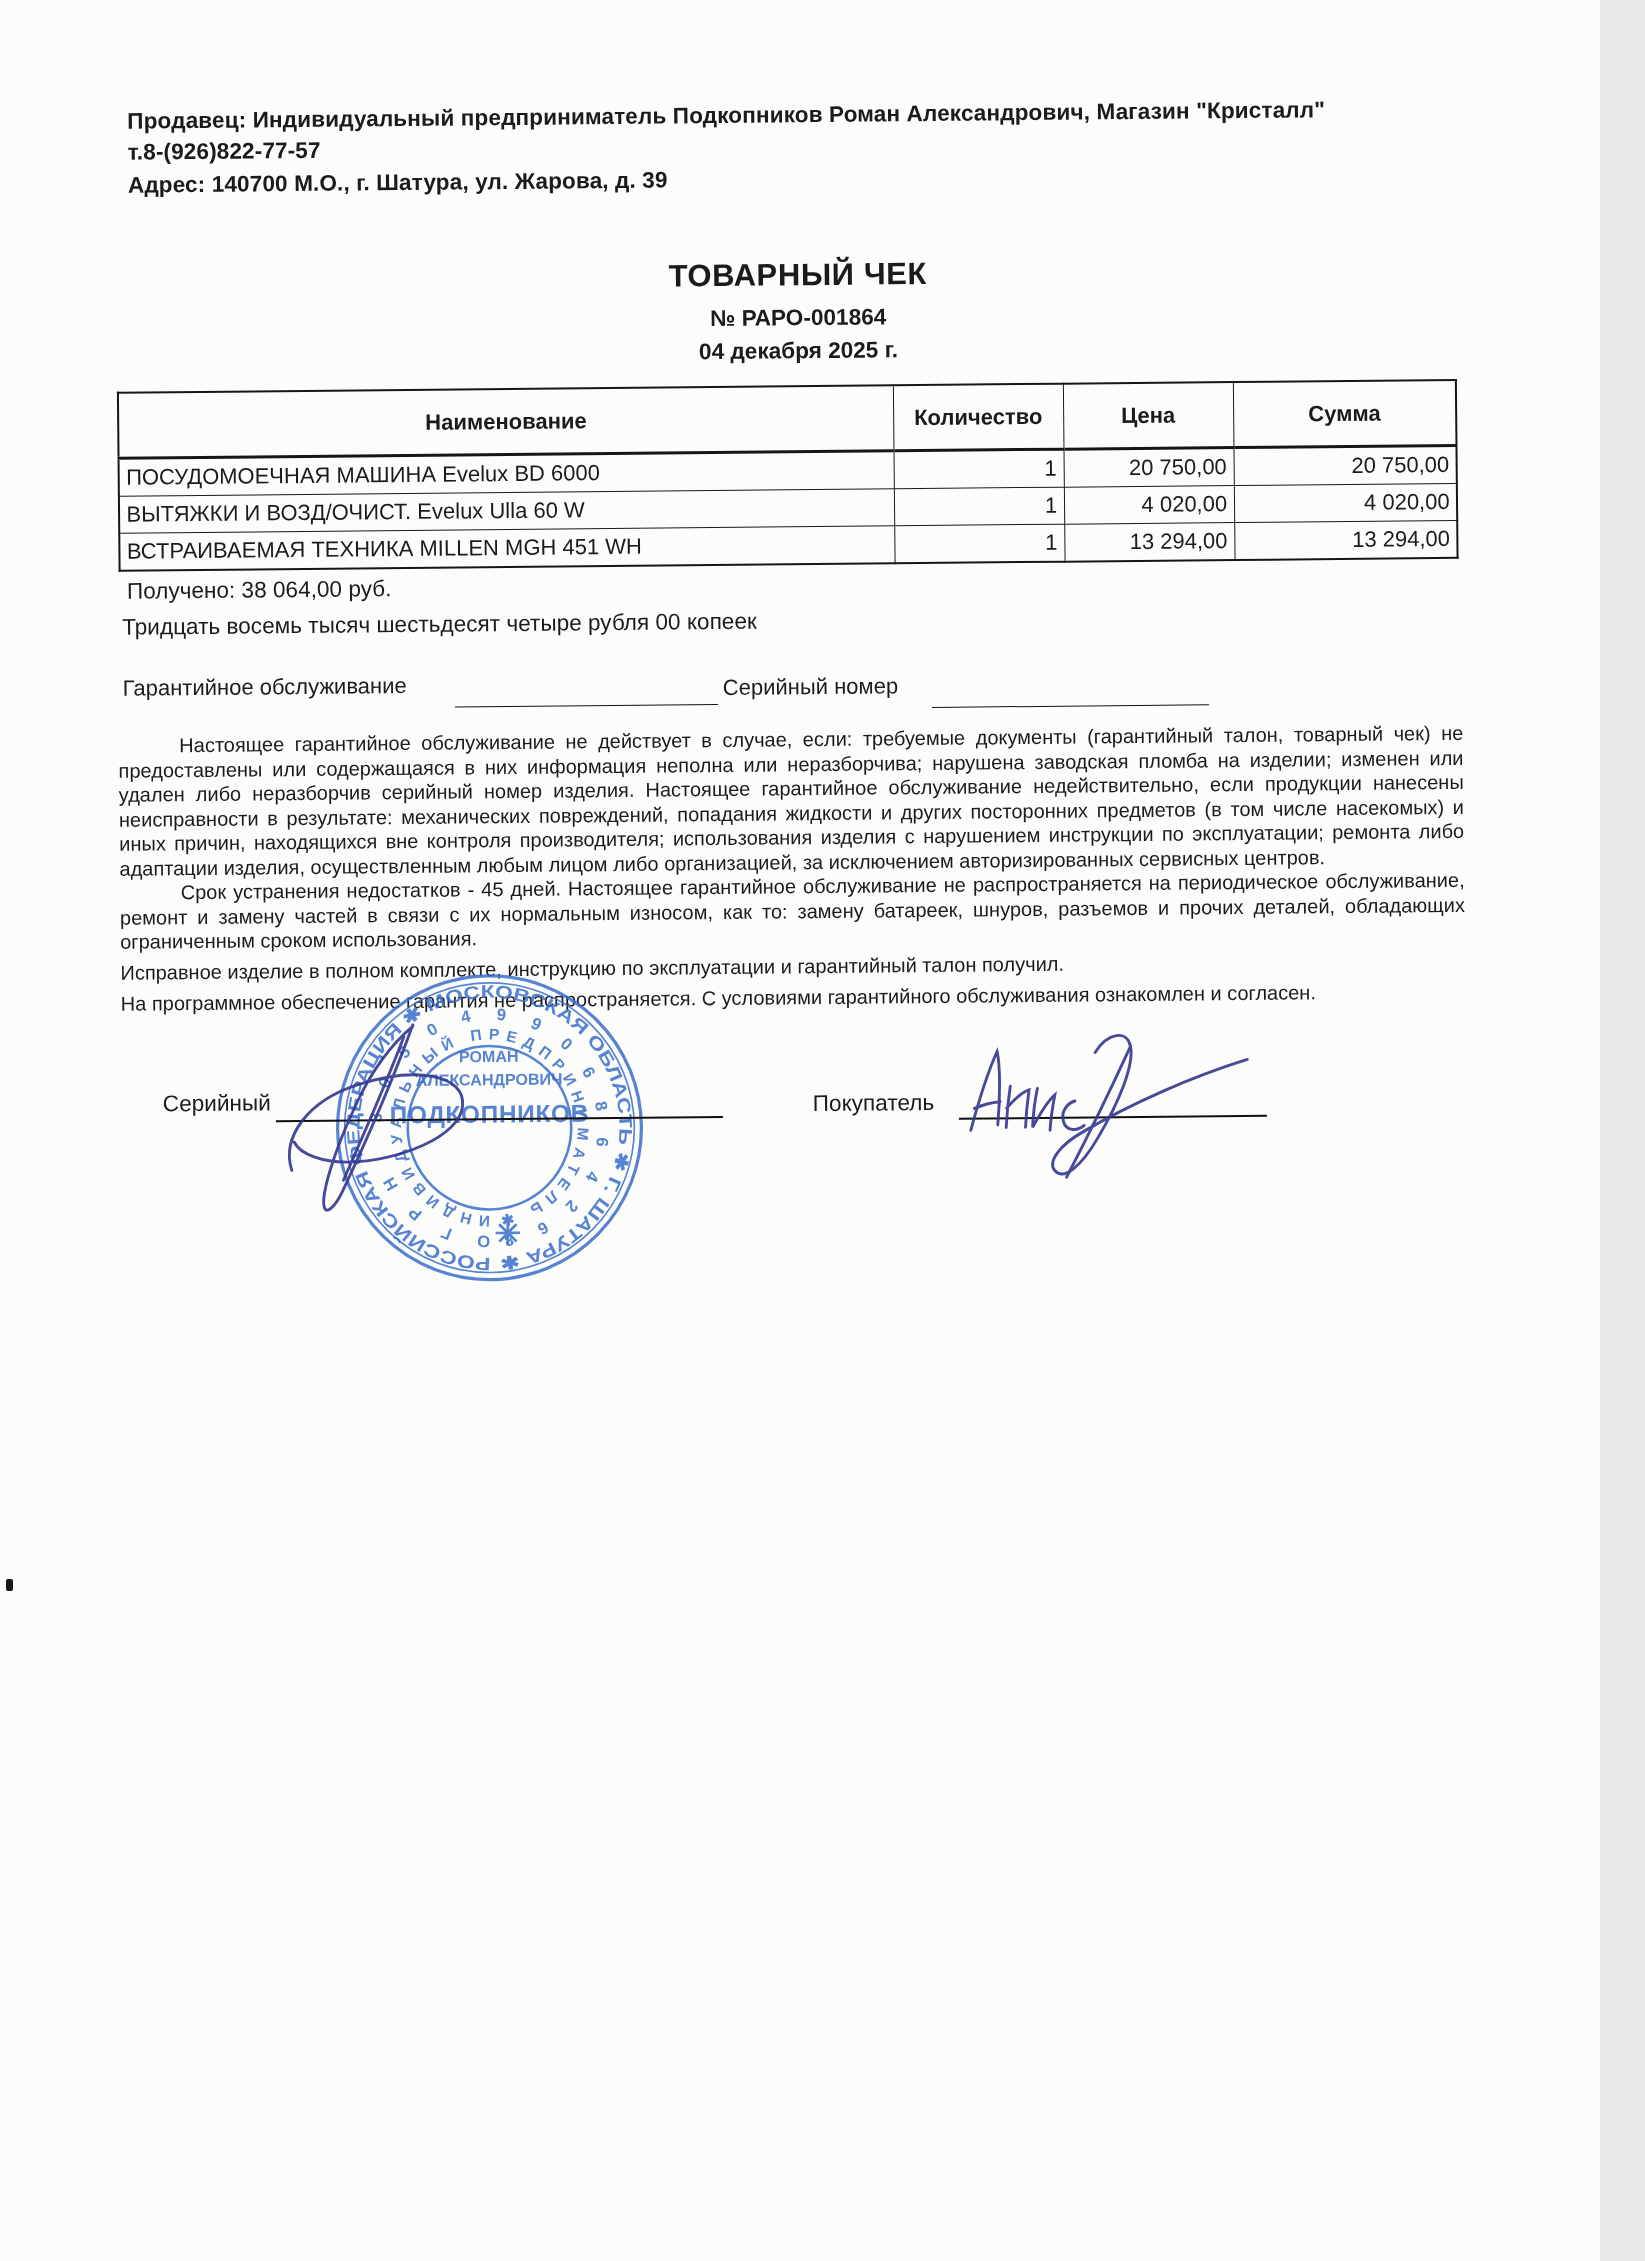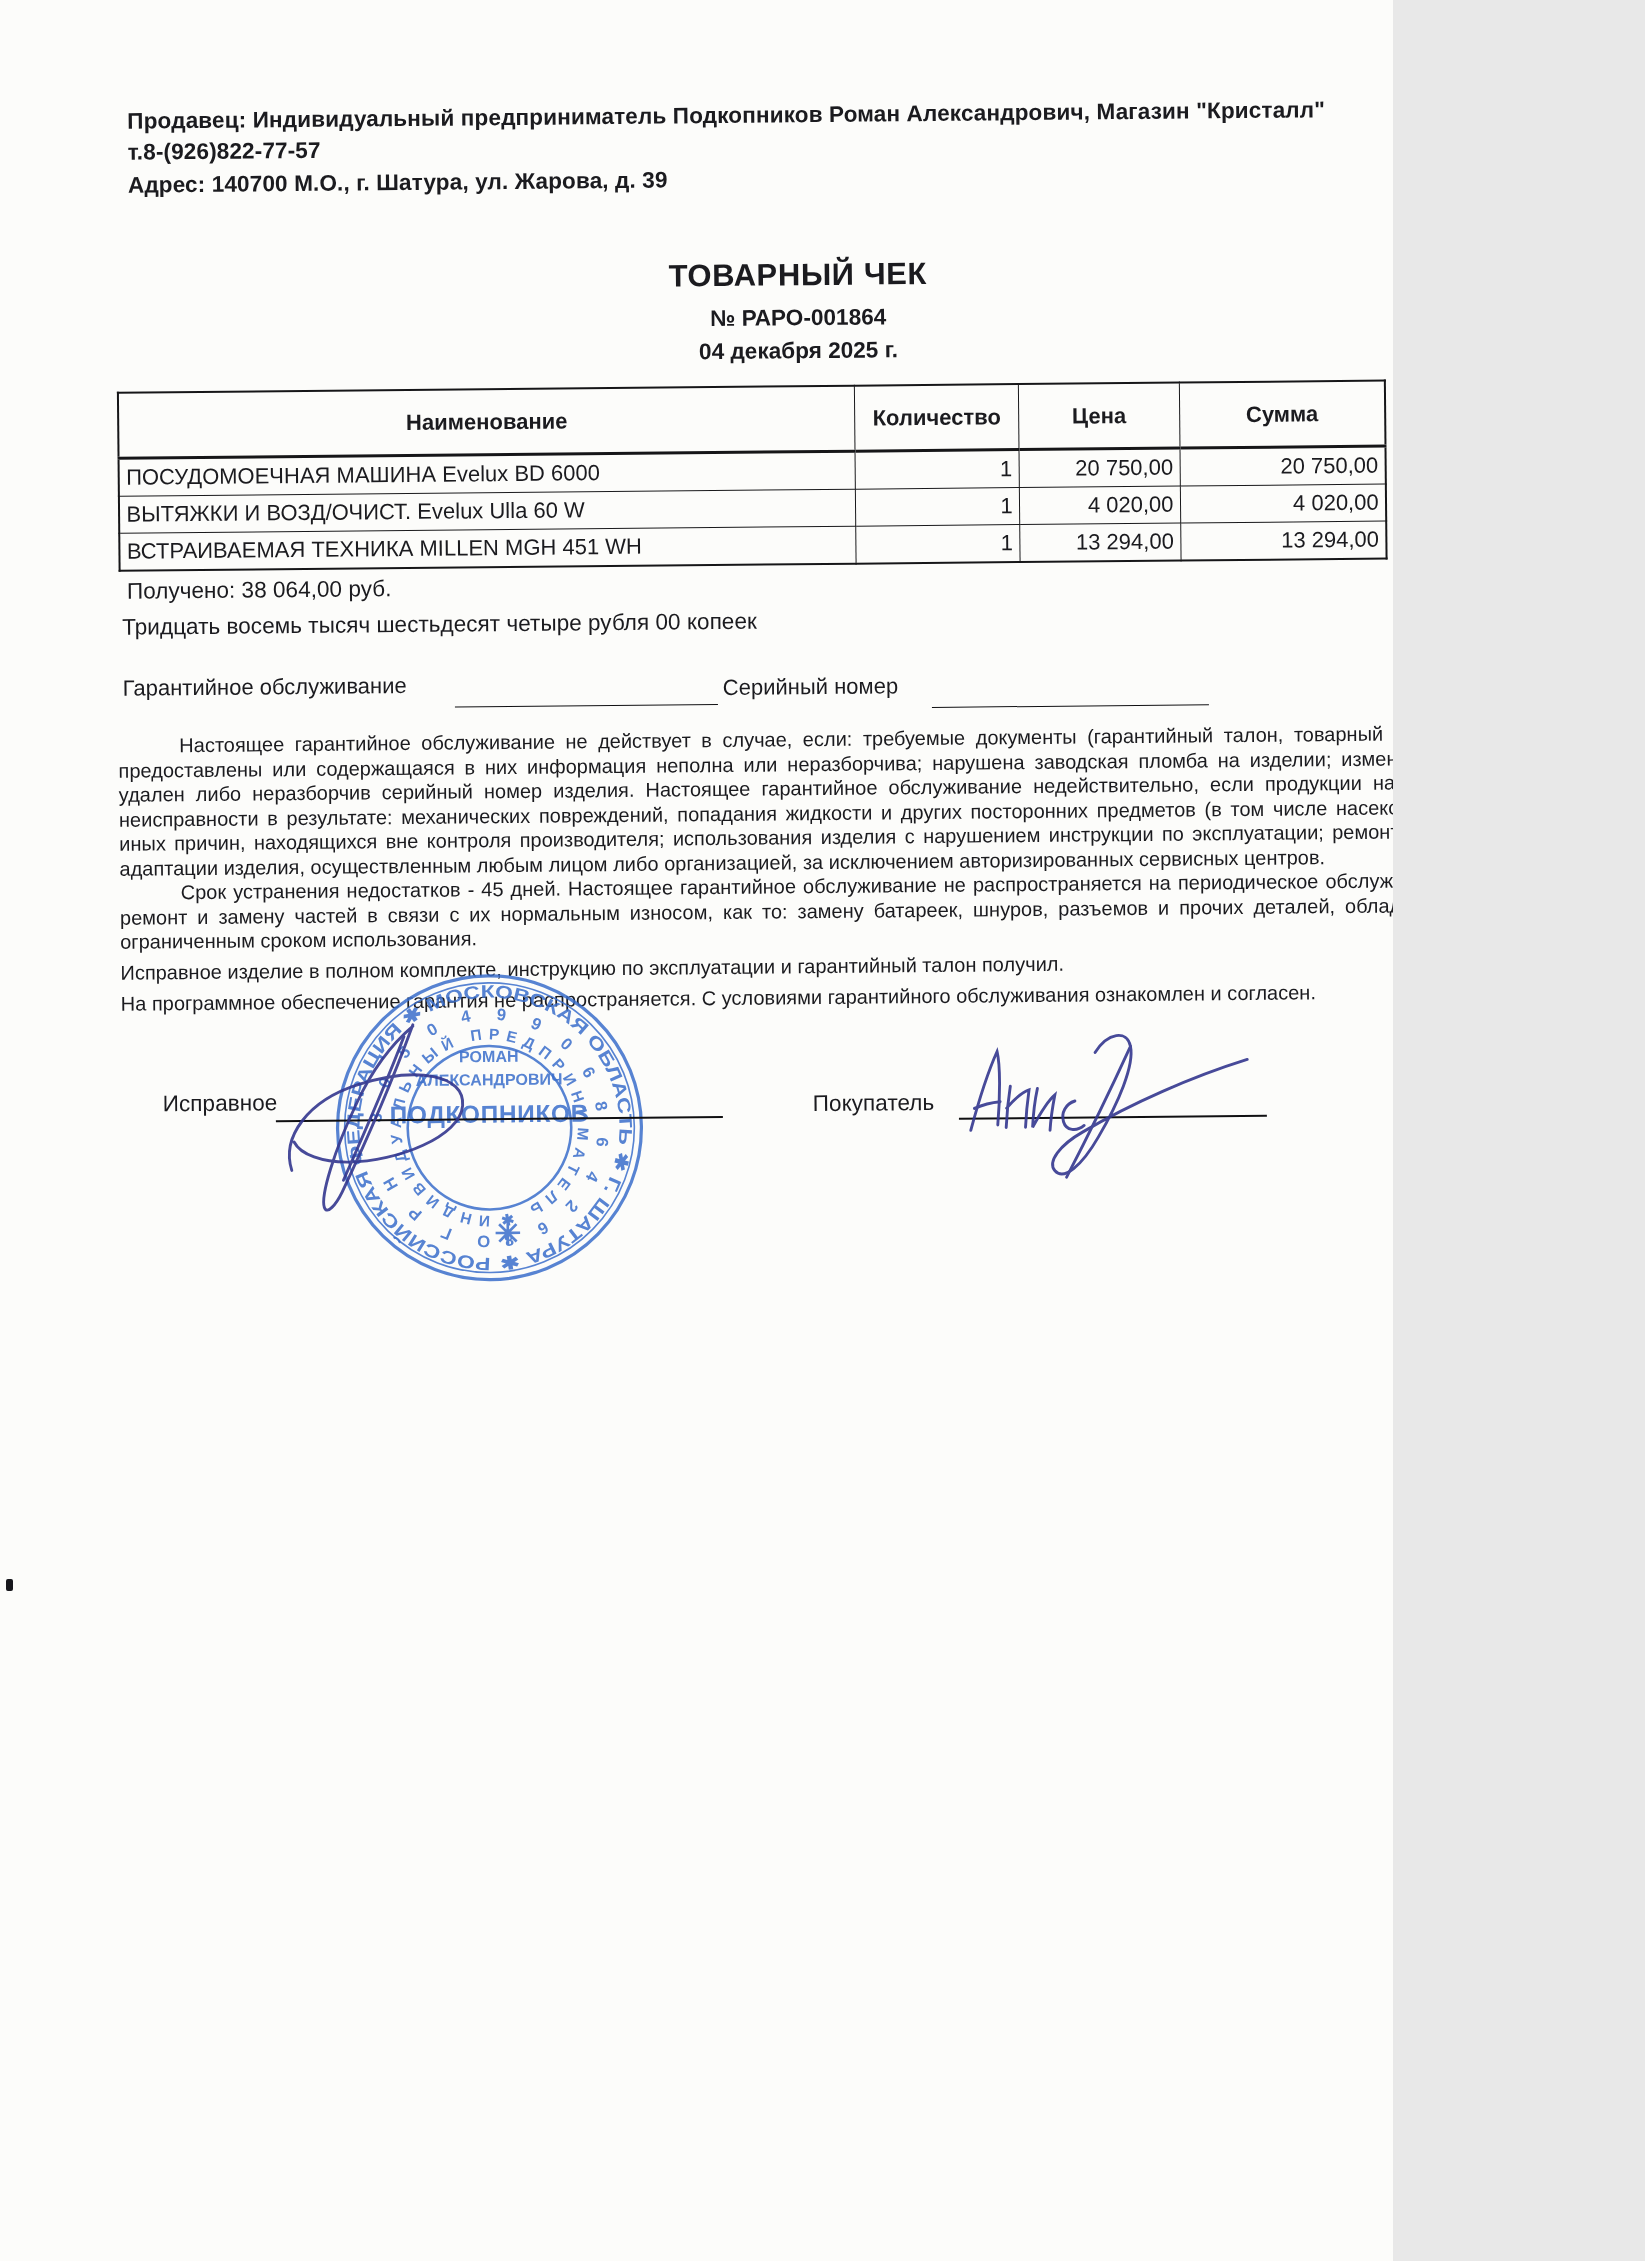--- a/index.html
+++ b/index.html
@@ -1,17 +1,17 @@
 <!DOCTYPE html>
 <html style="font-size:10.3px"><head>
 <meta charset="utf-8">
 <style>
   html,body{margin:0;padding:0;background:#e8e8e8;}
   .page{
-    position:relative;width:1393px;height:2261px;background:#fcfcfa;
+    position:relative;width:1600px;height:2261px;background:#fcfcfa;
     font-family:"Liberation Sans",sans-serif;color:#1b1b1f;overflow:hidden;
   }
   .tilt{position:absolute;inset:0;transform:rotate(-0.55deg);transform-origin:823px 1128px;}
   .hdr{position:absolute;left:137px;font-size:22.6px;font-weight:700;white-space:nowrap;letter-spacing:0.1px;}
   .title-wrap{position:absolute;left:129px;width:1354px;text-align:center;}
   .t-main{font-size:31px;font-weight:700;letter-spacing:0.6px;}
   .t-sub{font-size:22.6px;font-weight:700;}
   table.items{position:absolute;left:124px;top:385px;border-collapse:collapse;table-layout:fixed;
     border:2.6px solid #161618;background:transparent;}
   table.items th,table.items td{border:1.9px solid #1a1a1c;font-size:22px;overflow:hidden;white-space:nowrap;}
@@ -115,21 +115,21 @@
         <text font-size="28"><textPath href="#ringO" textLength="1255" lengthAdjust="spacingAndGlyphs">РОССИЙСКАЯ ФЕДЕРАЦИЯ ✱ МОСКОВСКАЯ ОБЛАСТЬ ✱ Г. ШАТУРА ✱</textPath></text>
         <text font-size="26"><textPath href="#ringM" textLength="1035" lengthAdjust="spacing">ОГРН 305049906864268</textPath></text>
         <text font-size="24"><textPath href="#ringI" textLength="845" lengthAdjust="spacing">ИНДИВИДУАЛЬНЫЙ ПРЕДПРИНИМАТЕЛЬ ✱</textPath></text>
         <text x="0" y="-102" text-anchor="middle" font-size="25">РОМАН</text>
         <text x="0" y="-66" text-anchor="middle" font-size="25">АЛЕКСАНДРОВИЧ</text>
         <text x="0" y="-8" text-anchor="middle" font-size="38" letter-spacing="1">ПОДКОПНИКОВ</text>
         <text x="27" y="182" text-anchor="middle" font-size="50">✳</text>
       </g>
     </svg>
 
-    <div class="slabel" style="left:163px;top:1085px">Исправное</div>
+    <div class="slabel" style="left:163px;top:1085px">Серийный</div>
     <div class="uline sig" style="left:276px;top:1115px;width:447px"></div>
     <div class="slabel" style="left:813px;top:1091px">Покупатель</div>
     <div class="uline sig" style="left:959px;top:1119px;width:308px"></div>
 
     <svg class="sigs" width="1645" height="2261" viewBox="0 0 2552 3508">
       <g fill="none" stroke="#34378f" stroke-width="4.5" stroke-linecap="round" opacity="0.9">
         <g>
           <path d="M 452 1808 C 436 1756 478 1700 556 1676 C 648 1648 722 1662 718 1710 C 714 1758 616 1796 540 1796 C 500 1796 466 1784 456 1764"></path>
           <path d="M 642 1584 C 612 1664 566 1768 530 1842 C 520 1862 506 1878 502 1866 C 496 1848 518 1778 554 1704 C 576 1658 606 1616 642 1586"></path>
           <path d="M 628 1602 C 600 1674 562 1758 532 1824"></path>

